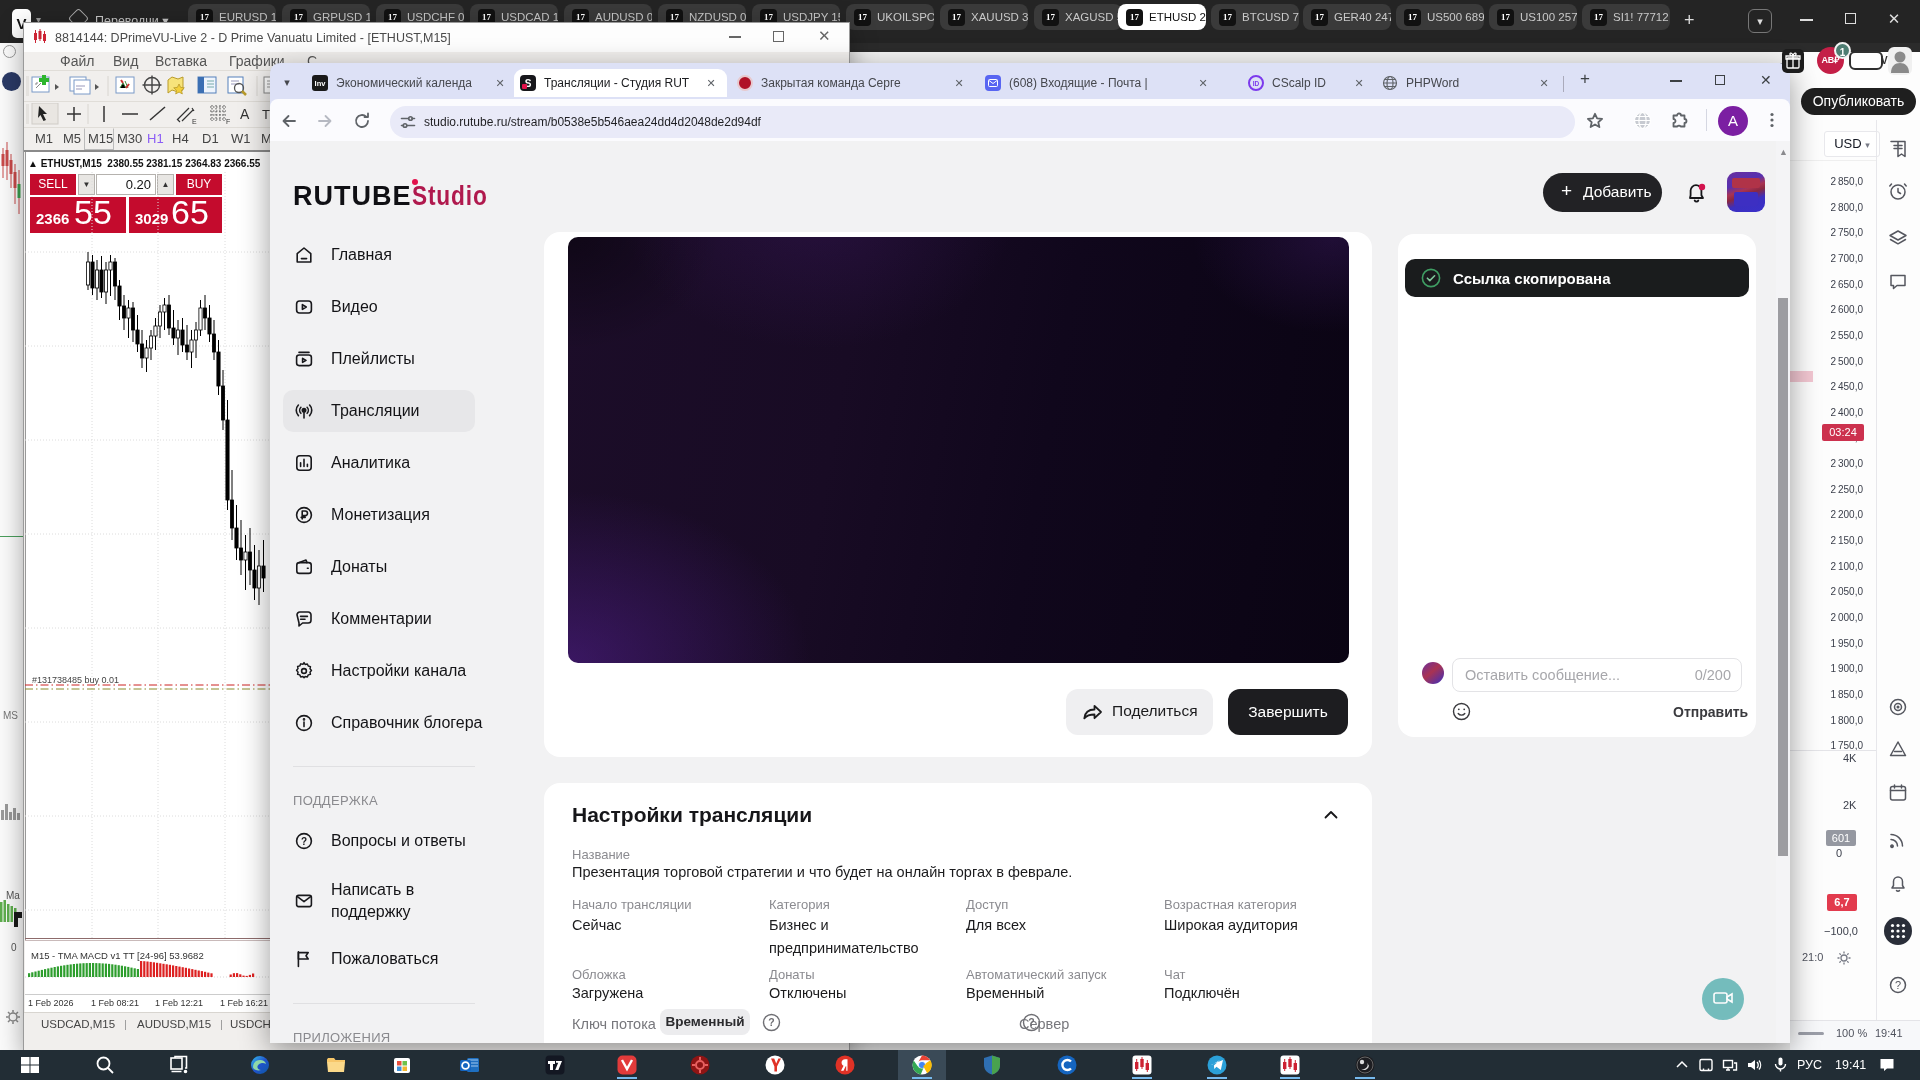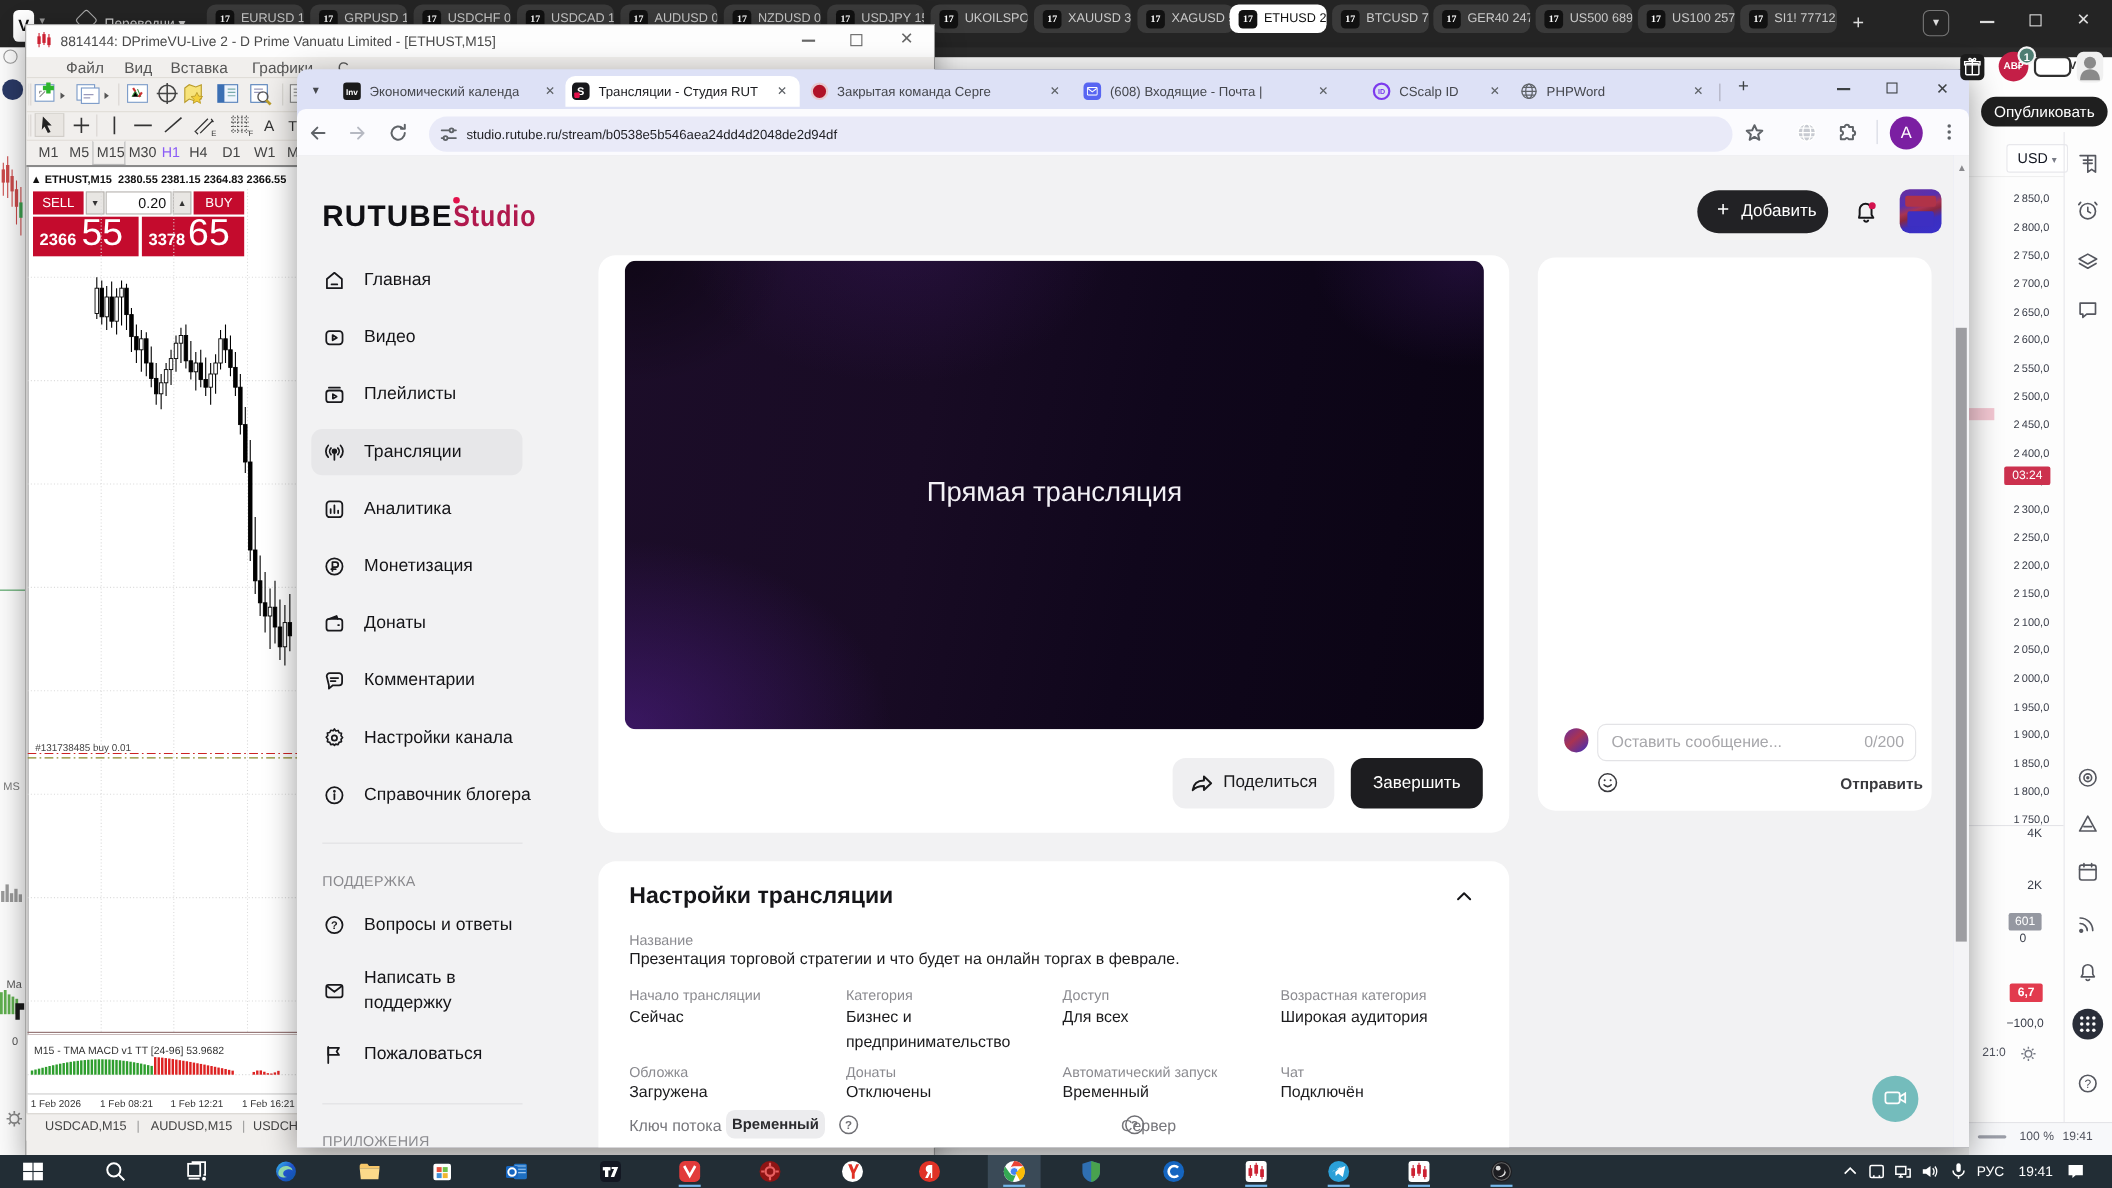--- a/index.html
+++ b/index.html
@@ -341,21 +341,21 @@
     <div class="a" style="left:30px;top:174px;width:46px;height:21px;background:#c40b2d;color:#fff;font-size:12px;text-align:center;line-height:21px;">SELL</div>
     <div class="a" style="left:78px;top:174px;width:17px;height:21px;background:#e8e6e3;border:1px solid #b5b2ae;color:#333;font-size:8px;text-align:center;line-height:19px;">▼</div>
     <div class="a" style="left:96px;top:174px;width:60px;height:21px;background:#fff;border:1px solid #b5b2ae;color:#111;font-size:13px;text-align:right;line-height:19px;padding-right:4px;">0.20</div>
     <div class="a" style="left:157px;top:174px;width:17px;height:21px;background:#e8e6e3;border:1px solid #b5b2ae;color:#333;font-size:8px;text-align:center;line-height:19px;">▲</div>
     <div class="a" style="left:176px;top:174px;width:46px;height:21px;background:#c40b2d;color:#fff;font-size:12px;text-align:center;line-height:21px;">BUY</div>
     <div class="a" style="left:30px;top:197px;width:96px;height:36px;background:#c40b2d;color:#fff;">
       <span style="position:absolute;left:6px;top:13px;font-size:15px;font-weight:bold;">2366</span>
       <span style="position:absolute;left:44px;top:-4px;font-size:34px;">55</span>
     </div>
     <div class="a" style="left:129px;top:197px;width:93px;height:36px;background:#c40b2d;color:#fff;">
-      <span style="position:absolute;left:6px;top:13px;font-size:15px;font-weight:bold;">3378</span>
+      <span style="position:absolute;left:6px;top:13px;font-size:15px;font-weight:bold;">3029</span>
       <span style="position:absolute;left:42px;top:-4px;font-size:34px;">65</span>
     </div>
     <svg class="a" style="left:25px;top:152px;" width="245" height="860" viewBox="0 0 245 860">
       <g stroke="#dcdcdc" stroke-width="1" stroke-dasharray="1 2">
         <path d="M67 20V860"></path>
         <path d="M133 20V860"></path>
         <path d="M200 20V860"></path>
         <path d="M0 100H245"></path>
         <path d="M0 194H245"></path>
         <path d="M0 288H245"></path>
@@ -741,31 +741,37 @@
     <div class="sbitem" style="top:947px;"><svg viewBox="0 0 20 20" class="sbico">
         <g fill="none" stroke="#19191c" stroke-width="1.6" stroke-linecap="round" stroke-linejoin="round">
           <path d="M4.4 2.8V17.4"></path>
           <path d="M4.4 3.6h9.8l-2.2 3.2 2.2 3.2H4.4z"></path>
         </g>
       </svg>Пожаловаться</div>
     <div class="a" style="left:293px;top:1003px;width:182px;height:1px;background:#e0e0e2;"></div>
     <div class="a" style="left:293px;top:1030px;font-size:13px;color:#8a8a8e;letter-spacing:0.3px;">ПРИЛОЖЕНИЯ</div>
     <div class="a" style="left:544px;top:232px;width:828px;height:525px;background:#fff;border-radius:16px;"></div>
     <div class="a" style="left:568px;top:237px;width:781px;height:426px;border-radius:10px;background:radial-gradient(50% 65% at 0% 100%, rgba(84,32,146,0.55), rgba(84,32,146,0) 62%),radial-gradient(36% 46% at 32% -6%, rgba(64,26,104,0.35), rgba(64,26,104,0) 70%),radial-gradient(28% 38% at 0% 0%, rgba(0,0,0,0.45), rgba(0,0,0,0) 70%),radial-gradient(24% 30% at 98% 0%, rgba(80,36,130,0.3), rgba(80,36,130,0) 75%),linear-gradient(100deg, #1c0d29 0%, #180b24 35%, #10071c 60%, #0a0413 100%);"></div>
-    <div class="a" style="left:568px;top:237px;width:781px;height:420px;color:#f2f0f5;font-size:25px;display:flex;align-items:center;justify-content:center;">Прямая трансляция</div>
     <div class="a" style="left:1066px;top:689px;width:147px;height:46px;background:#efeff1;border-radius:12px;color:#1b1b1d;font-size:15.5px;">
       <svg style="position:absolute;left:16px;top:12px;" width="22" height="22" viewBox="0 0 22 22">
         <g fill="none" stroke="#1b1b1d" stroke-width="1.8" stroke-linejoin="round">
           <path d="M12.5 8.5V4.8L19 11l-6.5 6.2v-3.7c-5 0-8 1.2-10.2 3.8.6-5.3 4-8.8 10.2-8.8z"></path>
         </g>
       </svg>
       <span style="position:absolute;left:46px;top:13px;">Поделиться</span>
     </div>
     <div class="a" style="left:1228px;top:689px;width:120px;height:46px;background:#1d1d20;border-radius:12px;color:#fff;font-size:15.5px;text-align:center;line-height:46px;">Завершить</div>
     <div class="a" style="left:1398px;top:234px;width:358px;height:503px;background:#fff;border-radius:16px;"></div>
+    <div class="a" style="left:1405px;top:259px;width:344px;height:38px;background:#1a1c1d;border-radius:10px;color:#fff;">
+      <svg style="position:absolute;left:16px;top:9px;" width="20" height="20" viewBox="0 0 20 20">
+        <circle cx="10" cy="10" r="8.6" fill="none" stroke="#3f9e63" stroke-width="1.6"></circle>
+        <path d="M6.4 10.2l2.4 2.4 4.8-4.8" fill="none" stroke="#7fc79b" stroke-width="1.6" stroke-linecap="round" stroke-linejoin="round"></path>
+      </svg>
+      <span style="position:absolute;left:48px;top:11px;font-size:15px;font-weight:bold;">Ссылка скопирована</span>
+    </div>
     <div class="a" style="left:1422px;top:662px;width:22px;height:22px;border-radius:50%;background:linear-gradient(140deg,#6a2f9e 0%,#a93352 45%,#3b2fc0 100%);"></div>
     <div class="a" style="left:1452px;top:658px;width:290px;height:34px;border:1px solid #e3e3e6;border-radius:8px;background:#fff;">
       <span style="position:absolute;left:12px;top:8px;font-size:14.5px;color:#a7a7ab;">Оставить сообщение...</span>
       <span style="position:absolute;right:10px;top:8px;font-size:14.5px;color:#a7a7ab;">0/200</span>
     </div>
     <svg class="a" style="left:1452px;top:702px;" width="19" height="19" viewBox="0 0 19 19">
       <g fill="none" stroke="#3a3a3e" stroke-width="1.4">
         <circle cx="9.5" cy="9.5" r="8"></circle>
         <path d="M6.2 11.5a4.2 4.2 0 0 0 6.6 0" stroke-linecap="round"></path>
       </g>

